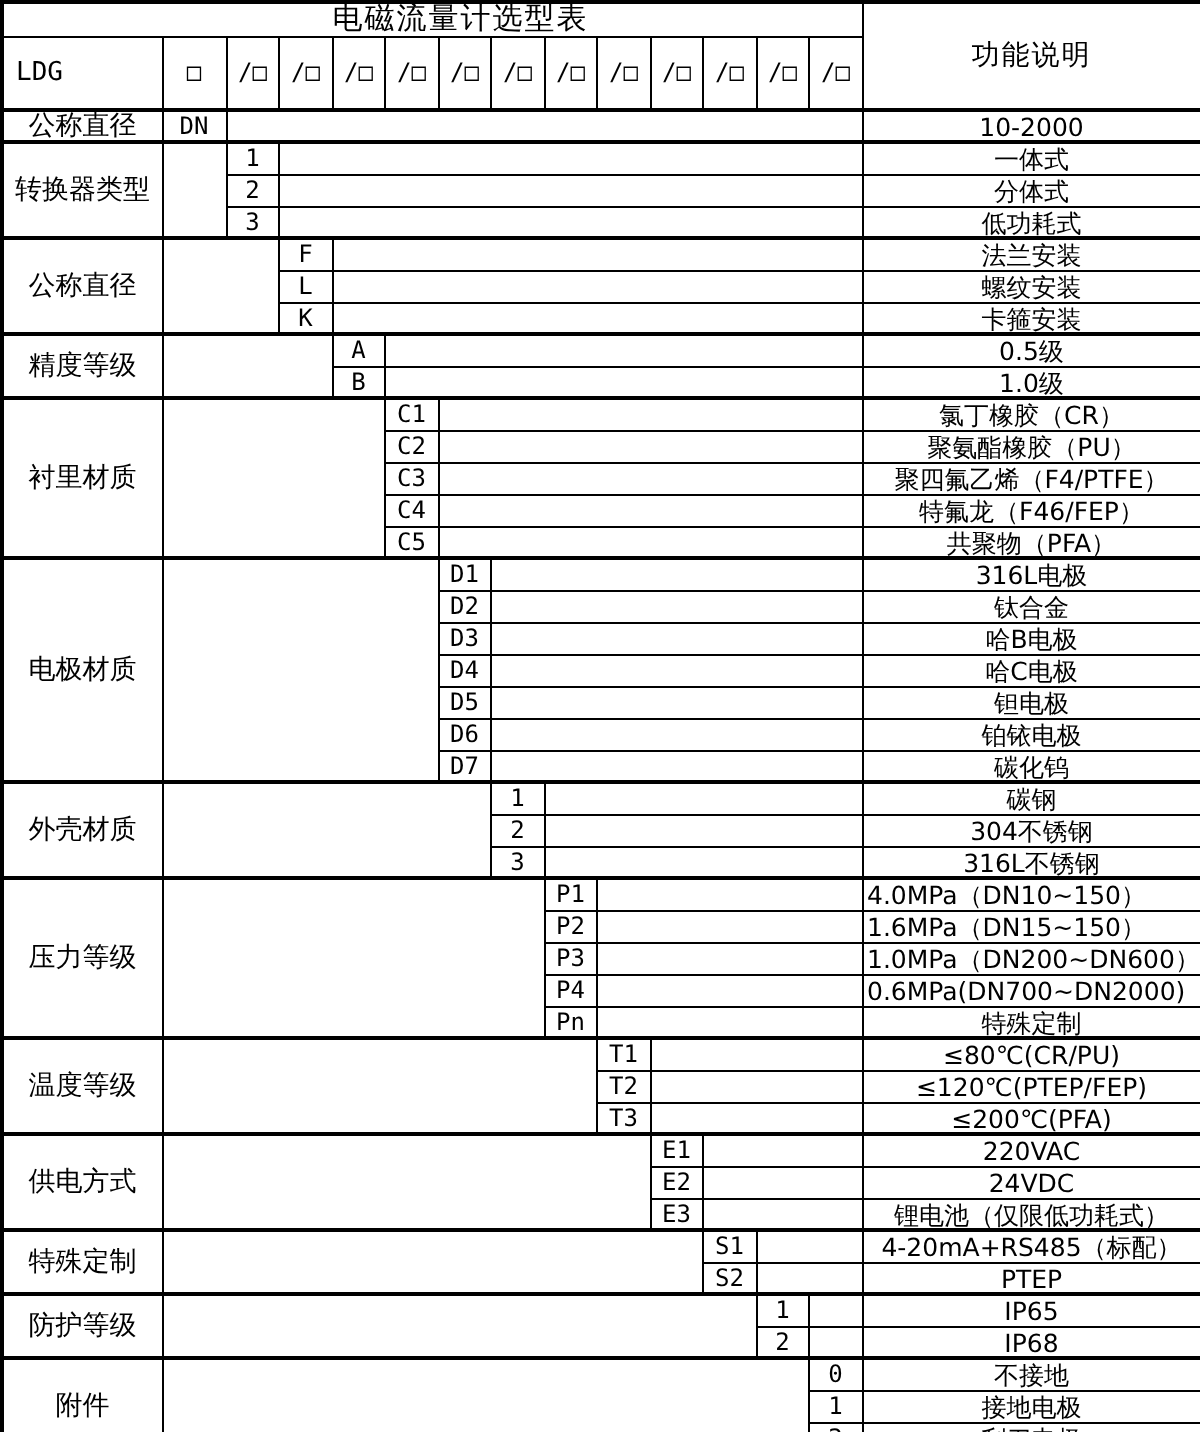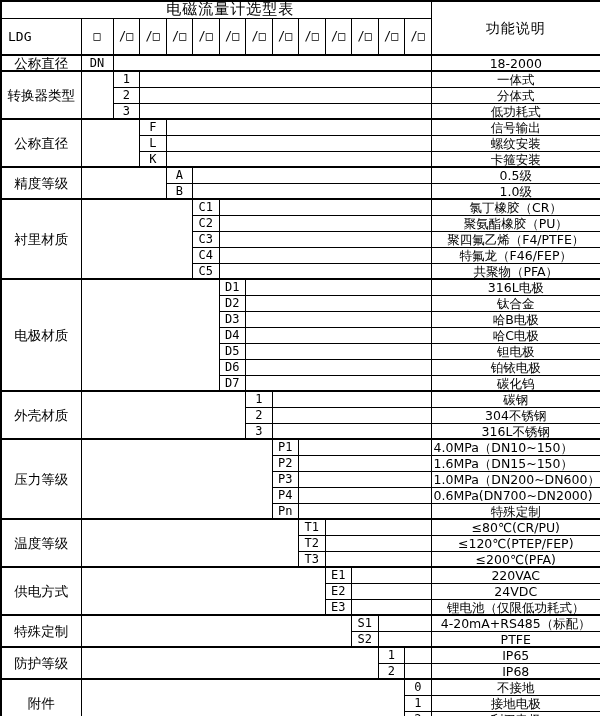--- a/index.html
+++ b/index.html
@@ -62,21 +62,21 @@
   <td class="box">/□</td>
   <td class="box">/□</td>
   <td class="box">/□</td>
   <td class="box">/□</td>
 </tr>
 
 <tr class="g">
   <td class="cat">公称直径</td>
   <td class="code">DN</td>
   <td class="fill" colspan="12"></td>
-  <td class="desc">18-2000</td>
+  <td class="desc">10-2000</td>
 </tr>
 
 <tr class="g">
   <td class="cat" rowspan="3">转换器类型</td>
   <td class="fill" rowspan="3" colspan="1"></td>
   <td class="code">1</td>
   <td class="fill" colspan="11"></td>
   <td class="desc">一体式</td>
 </tr>
 <tr>
@@ -88,21 +88,21 @@
   <td class="code">3</td>
   <td class="fill" colspan="11"></td>
   <td class="desc">低功耗式</td>
 </tr>
 
 <tr class="g">
   <td class="cat" rowspan="3">公称直径</td>
   <td class="fill" rowspan="3" colspan="2"></td>
   <td class="code">F</td>
   <td class="fill" colspan="10"></td>
-  <td class="desc">信号输出</td>
+  <td class="desc">法兰安装</td>
 </tr>
 <tr>
   <td class="code">L</td>
   <td class="fill" colspan="10"></td>
   <td class="desc">螺纹安装</td>
 </tr>
 <tr>
   <td class="code">K</td>
   <td class="fill" colspan="10"></td>
   <td class="desc">卡箍安装</td>
@@ -272,21 +272,21 @@
 <tr class="g">
   <td class="cat" rowspan="2">特殊定制</td>
   <td class="fill" rowspan="2" colspan="10"></td>
   <td class="code">S1</td>
   <td class="fill" colspan="2"></td>
   <td class="desc">4-20mA+RS485（标配）</td>
 </tr>
 <tr>
   <td class="code">S2</td>
   <td class="fill" colspan="2"></td>
-  <td class="desc">PTFE</td>
+  <td class="desc">PTEP</td>
 </tr>
 
 <tr class="g">
   <td class="cat" rowspan="2">防护等级</td>
   <td class="fill" rowspan="2" colspan="11"></td>
   <td class="code">1</td>
   <td class="fill" colspan="1"></td>
   <td class="desc">IP65</td>
 </tr>
 <tr>

